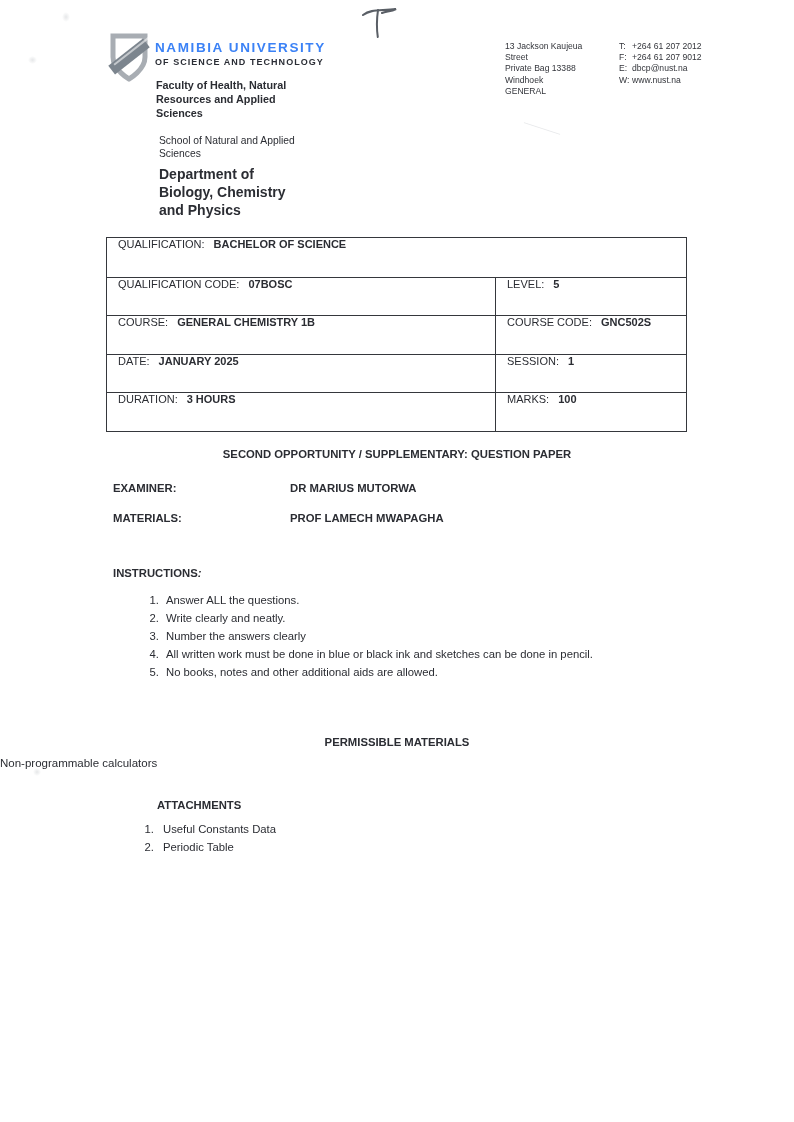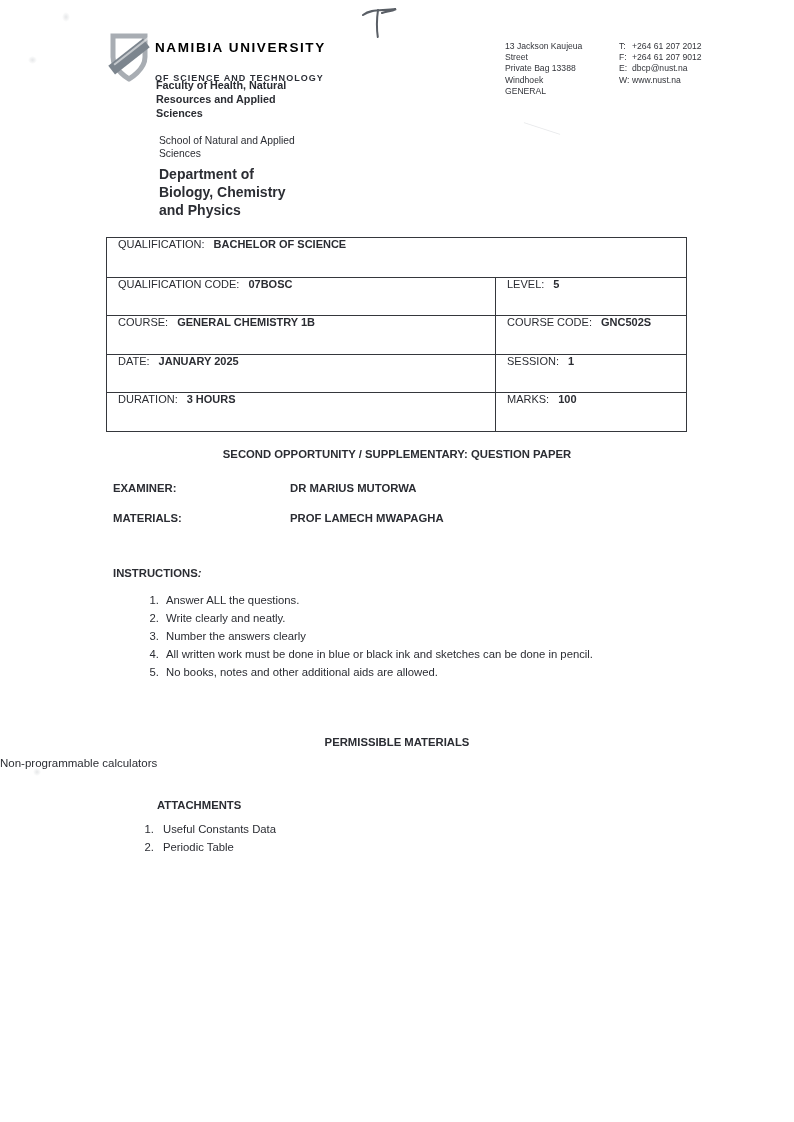--- a/index.html
+++ b/index.html
@@ -9,22 +9,22 @@
     background:#ffffff;
     font-family:"Liberation Sans", sans-serif;
     color:#2b2d33;
     overflow:hidden;
   }
   .abs { position:absolute; }
 
   
   .logo { left:106px; top:32px; }
   .wordmark { left:155px; top:40px; line-height:1.15; }
-  .wm1 { font-size:13.5px; font-weight:bold; letter-spacing:1.6px; color:#000000; }
-  .wm2 { font-size:9px; font-weight:bold; letter-spacing:1.05px; color:#2b2e36; margin-top:17px; }
+  .wm1 { font-size:13.5px; font-weight:bold; letter-spacing:1.6px; color:#3b82f6; }
+  .wm2 { font-size:9px; font-weight:bold; letter-spacing:1.05px; color:#2b2e36; margin-top:1px; }
   .faculty { left:156px; top:79px; width:142px; font-size:10.8px; font-weight:bold; line-height:1.28; }
   .school  { left:159px; top:134px; width:158px; font-size:10.3px; line-height:1.28; }
   .dept    { left:159px; top:166px; width:130px; font-size:14px; font-weight:bold; line-height:1.28; }
 
   .contact { left:505px; top:41px; font-size:8.6px; line-height:1.3; color:#33353b; display:flex; gap:22px; }
   .contact .addr { width:92px; }
   .contact .ways div { white-space:nowrap; }
   .contact .ways .lbl { display:inline-block; width:13px; }
 
   .handmark { left:356px; top:2px; }

